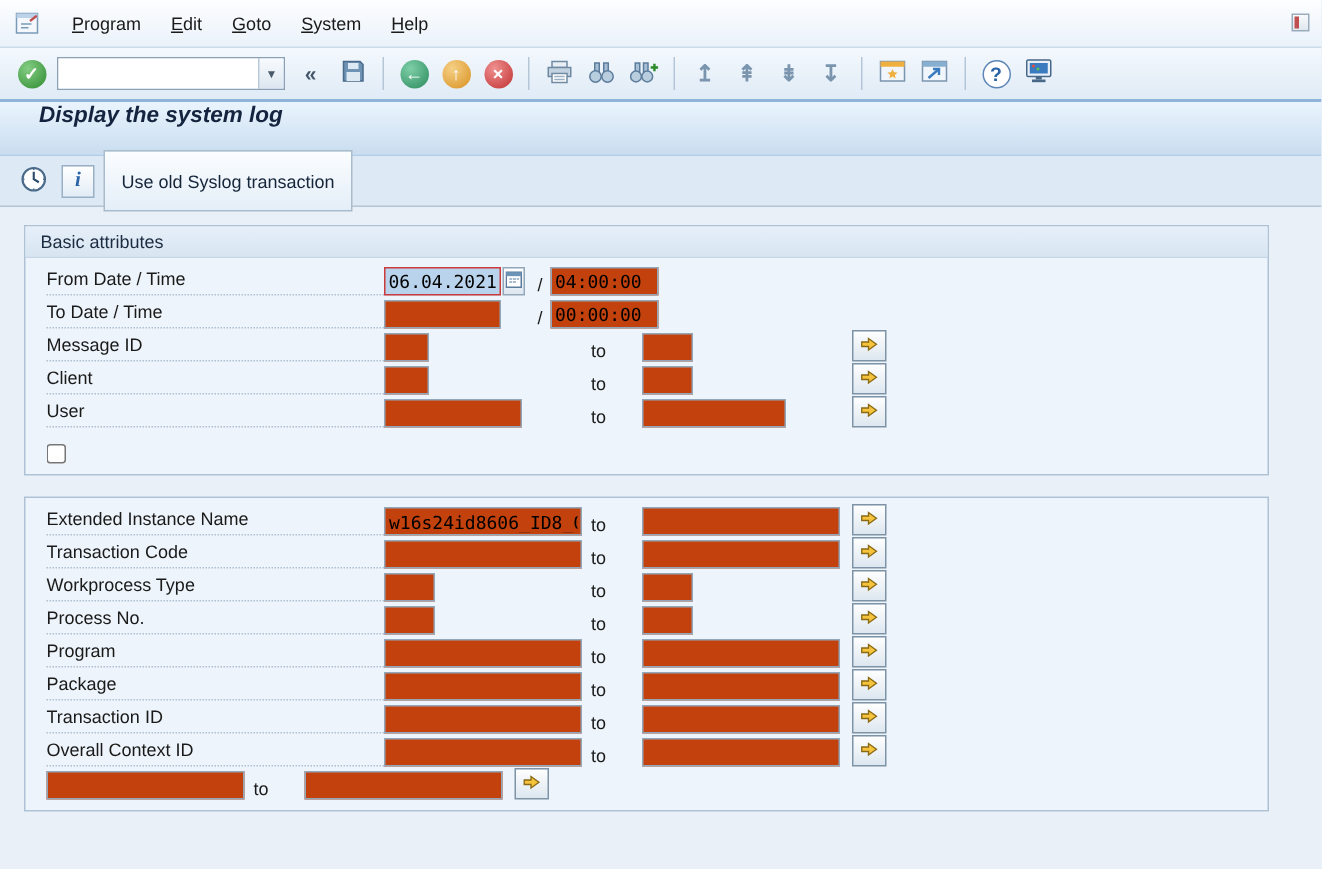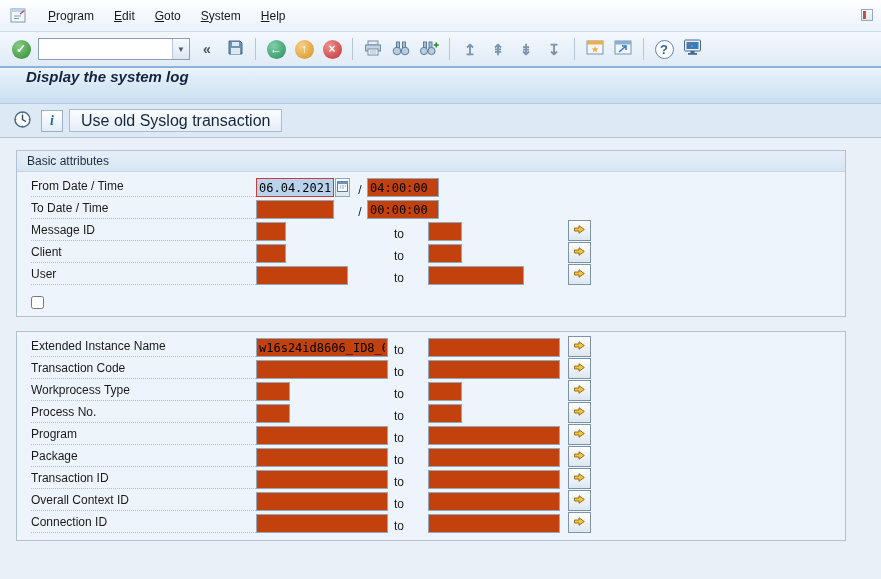--- a/index.html
+++ b/index.html
@@ -44,22 +44,22 @@
   .titlebar .title { font-size:15px; font-weight:bold; font-style:italic; color:#14233e; }
 
   
   .apptoolbar { height:34px; display:flex; align-items:center; gap:6px; padding:0 10px;
     background:#dde9f4; border-bottom:1px solid #b6c6d6; }
   .abtn { width:25px; height:25px; display:flex; align-items:center; justify-content:center;
     background:transparent; border:none; padding:0; }
   .info-btn { width:22px; height:22px; background:linear-gradient(#ffffff,#e2ecf6);
     border:1px solid #9ab0c6; color:#2a64a8; font-family:"Liberation Serif",serif;
     font-weight:bold; font-style:italic; font-size:14px; line-height:1; }
-  .txtbtn { height:23px; padding:0 11px; background:linear-gradient(#fbfdff,#e4eef8);
-    border:1px solid #aabccc; color:#16263a; font-size:16px; }
+  .txtbtn { height:41px; padding:0 11px; background:linear-gradient(#fbfdff,#e4eef8);
+    border:1px solid #aabccc; color:#16263a; font-size:12px; }
 
   
   .content { padding-top:12px; }
   .group { width:830px; margin-left:16px; border:1px solid #afc1d4; background:#eef4fb; }
   .group + .group { margin-top:14px; }
   .group-header { height:21px; display:flex; align-items:center; padding-left:10px;
     background:linear-gradient(#e6eff9,#d7e5f2); border-bottom:1px solid #c6d6e6; color:#1c2c40; }
   .group-body { padding:3px 0 7px; }
   .frow { display:flex; align-items:flex-end; height:22px; padding-left:14px; }
   .lbl { width:225px; align-self:stretch; display:flex; align-items:center; border-bottom:1px dotted #aebfd2; }
@@ -466,21 +466,20 @@
         <button class="msbtn">
           <span>
             <svg width="13" height="13" viewBox="0 0 13 13">
                 <path d="M1.5 8V5h4.5V2.7L11.3 6.5 6 10.3V8z" fill="#f6c33c" stroke="#8a6a14" stroke-width="0.9"></path>
               </svg>
           </span>
         </button>
       </div>
 
       <div class="frow">
-        <span class="lbl">Connection ID</span>
         <span class="c1">
             <input class="fld w-wide" value="" style="">
           </span>
         <span class="toword">to</span>
         <span class="c2">
             <input class="fld w-wide" value="" style="">
           </span>
         <button class="msbtn">
           <span>
             <svg width="13" height="13" viewBox="0 0 13 13">

